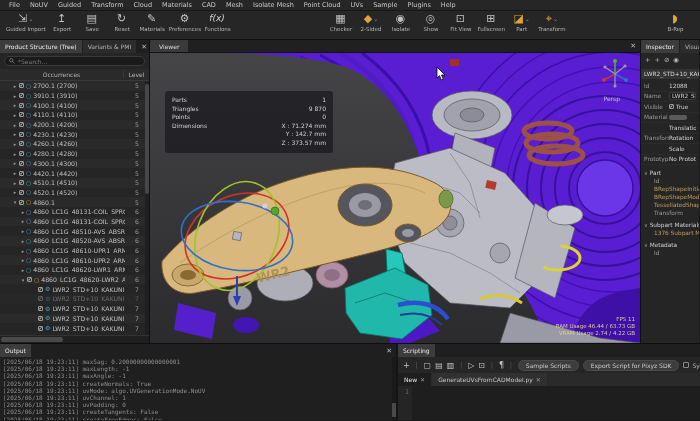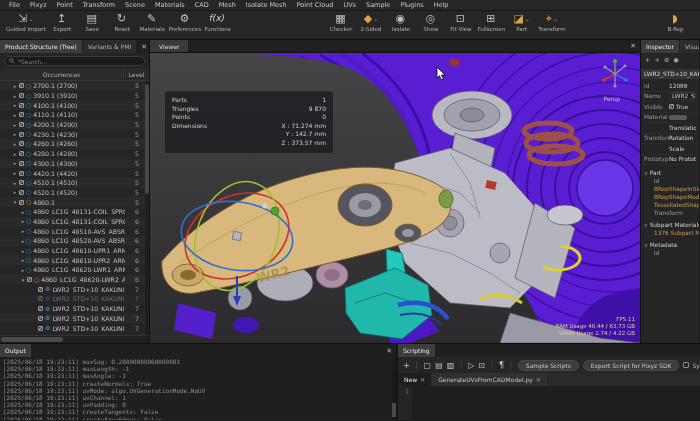--- a/index.html
+++ b/index.html
@@ -102,27 +102,27 @@
 </style>
 </head>
 <body>
 
 <div id="app">
 
   <div class="menubar">
 
       <span class="menu-item">File</span>
 
-      <span class="menu-item">Pixyz</span>
-
-      <span class="menu-item">Point</span>
+      <span class="menu-item">NoUV</span>
+
+      <span class="menu-item">Guided</span>
 
       <span class="menu-item">Transform</span>
 
-      <span class="menu-item">Scene</span>
+      <span class="menu-item">Cloud</span>
 
       <span class="menu-item">Materials</span>
 
       <span class="menu-item">CAD</span>
 
       <span class="menu-item">Mesh</span>
 
       <span class="menu-item">Isolate Mesh</span>
 
       <span class="menu-item">Point Cloud</span>

